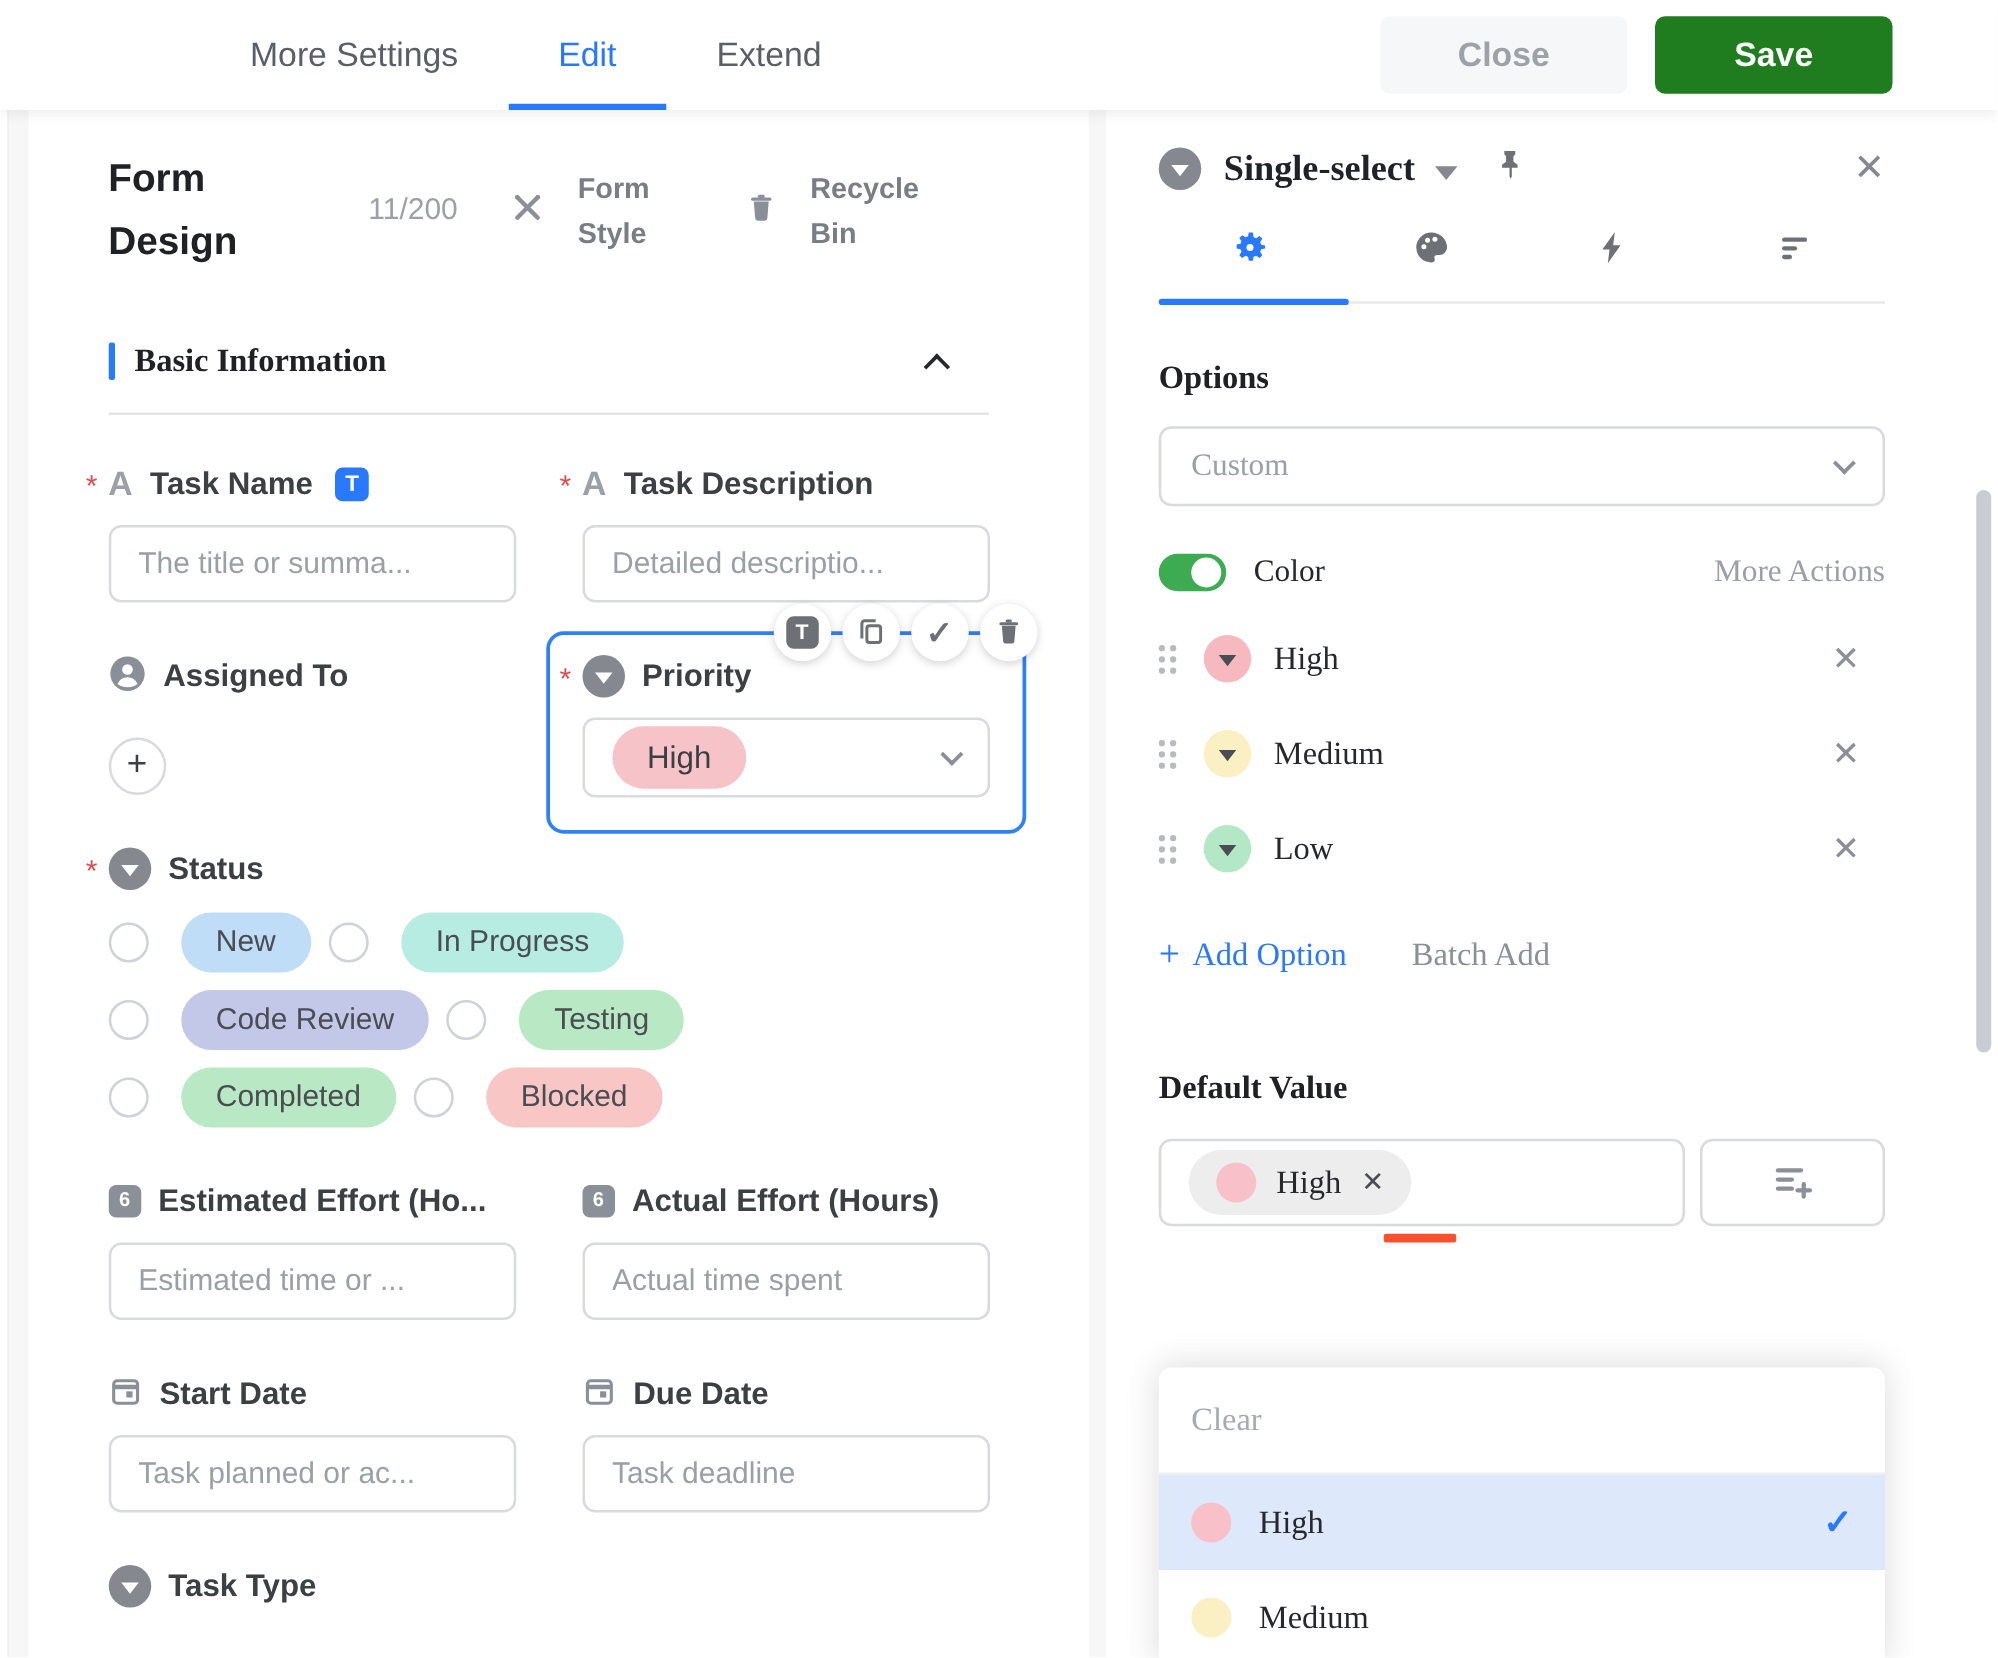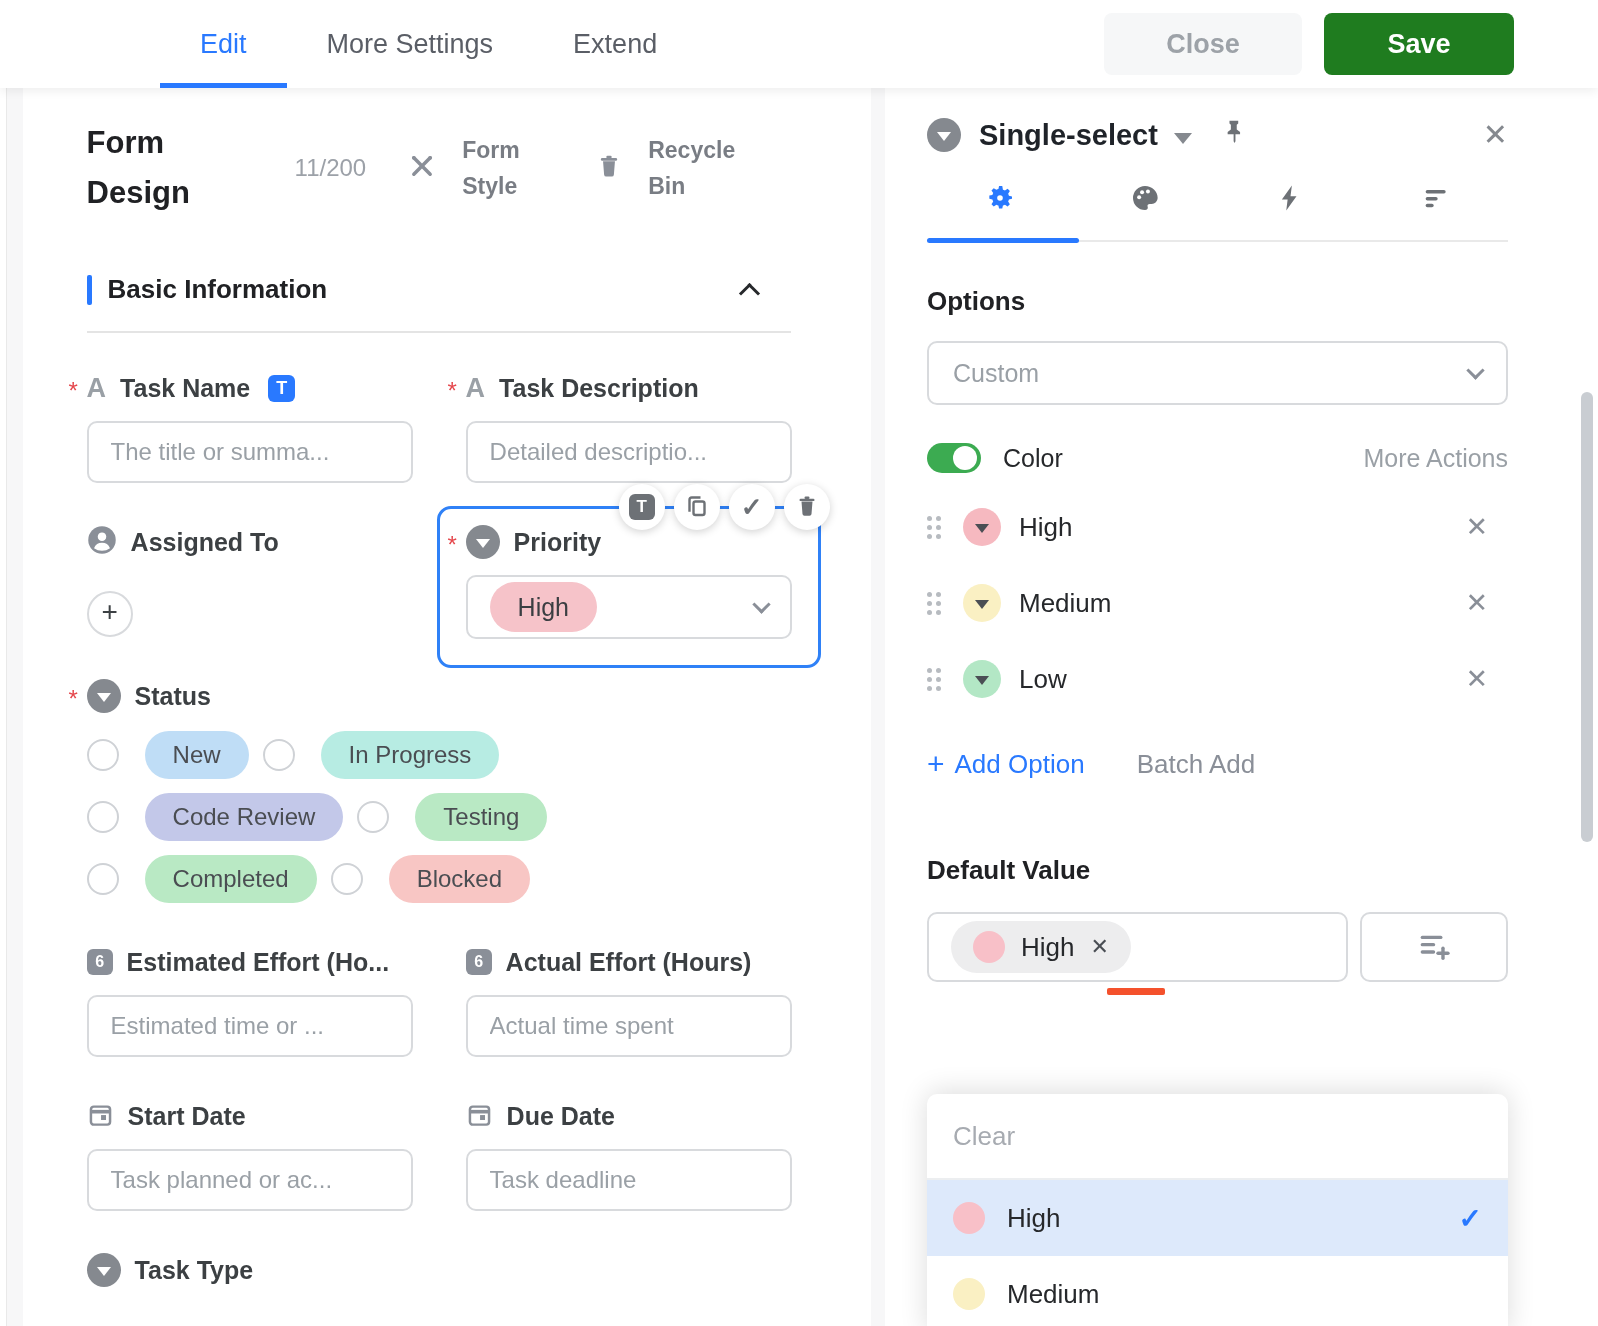--- a/index.html
+++ b/index.html
@@ -19,32 +19,32 @@
     font-family:"Liberation Sans", sans-serif; }
   .btn-close { width:198px; background:#f6f7f8; color:#9da2a8; }
   .btn-save { width:190px; background:#1f7c1f; color:#fff; }
 
   
   .main { position:absolute; top:88px; bottom:0; left:0; right:0; display:flex; }
   .gutter-l { width:8px; background:#fff; border-right:1px solid #e9e9e9; }
   .canvas-strip { width:20px; background:#f7f7f8; }
   .form-card { width:848px; background:#fff; padding:30px 80px 0 64px; }
   .gutter-m { width:18px; background:#f7f7f8; }
-  .panel { flex:1; background:#fff; padding:30px 90px 0 42px; position:relative; }
+  .panel { flex:1; background:#fff; padding:30px 90px 0 42px; position:relative;font-family:Liberation Serif, serif; }
 
   
   .title-row { display:flex; align-items:center; }
   .form-title { font-size:31px; line-height:50px; font-weight:700; color:#202124; width:150px; }
   .counter { font-size:24px; color:#9ca1a8; margin-left:58px; }
   .tool { display:flex; align-items:center; gap:26px; margin-left:42px; cursor:pointer; }
   .tool-label { font-size:23px; line-height:36px; font-weight:600; color:#797d84; width:92px; }
   .tool svg { flex:none; }
 
   .section-hd { margin-top:56px; display:flex; align-items:center; padding-bottom:26px;
-    border-bottom:2px solid #e4e4e4; }
+    border-bottom:2px solid #e4e4e4;font-family:Liberation Serif, serif; }
   .section-bar { width:5px; height:30px; background:#2979ff; border-radius:2px; margin-right:16px; }
   .section-title { font-size:26px; font-weight:700; color:#202124; }
   .chev-up { width:15px; height:15px; border-left:3px solid #26282b; border-top:3px solid #26282b;
     transform:rotate(45deg); margin-left:auto; margin-right:34px; margin-top:8px; cursor:pointer; }
 
   .grid { margin-top:38px; display:grid; grid-template-columns:326px 326px; column-gap:53px; row-gap:42px; }
   .span2 { grid-column:1 / -1; }
 
   .lbl-row { display:flex; align-items:center; gap:14px; position:relative; height:34px; }
   .req { color:#e5484d; font-size:24px; position:absolute; left:-18px; top:6px; }
@@ -160,22 +160,22 @@
   .scrollbar { position:absolute; right:5px; top:392px; width:12px; height:450px; background:#c9cdd2;
     border-radius:6px; z-index:40; }
 </style>
 </head>
 <body>
 
 <div class="page">
 
   <header class="topbar">
     <nav class="tabs">
+      <div class="tab">More Settings</div>
       <div class="tab active">Edit</div>
-      <div class="tab">More Settings</div>
       <div class="tab">Extend</div>
     </nav>
     <div class="topbar-actions">
       <button class="btn btn-close">Close</button>
       <button class="btn btn-save">Save</button>
     </div>
   </header>
 
   <div class="main">
     <div class="gutter-l"></div>

